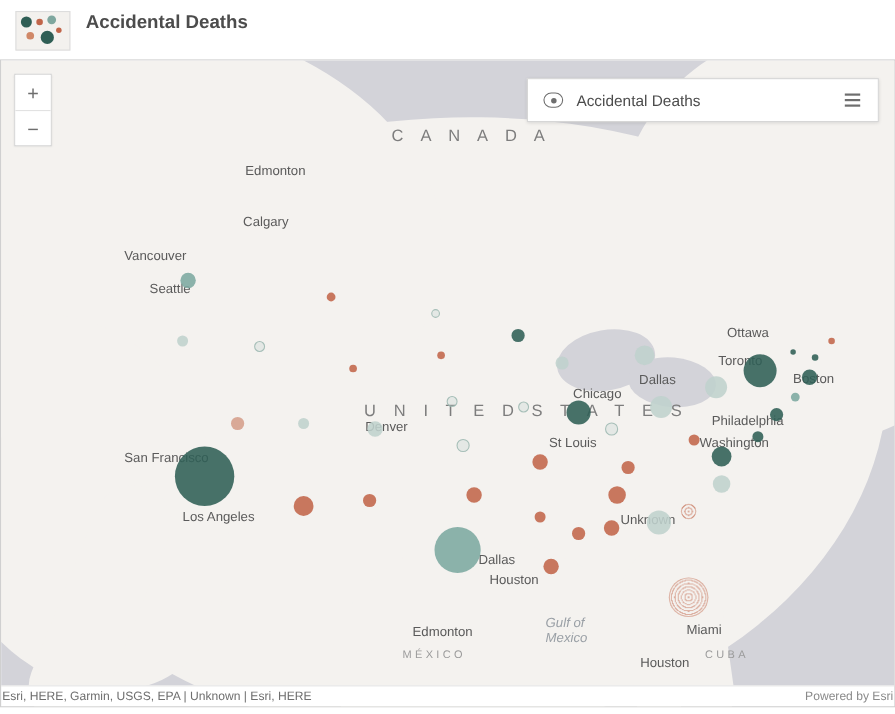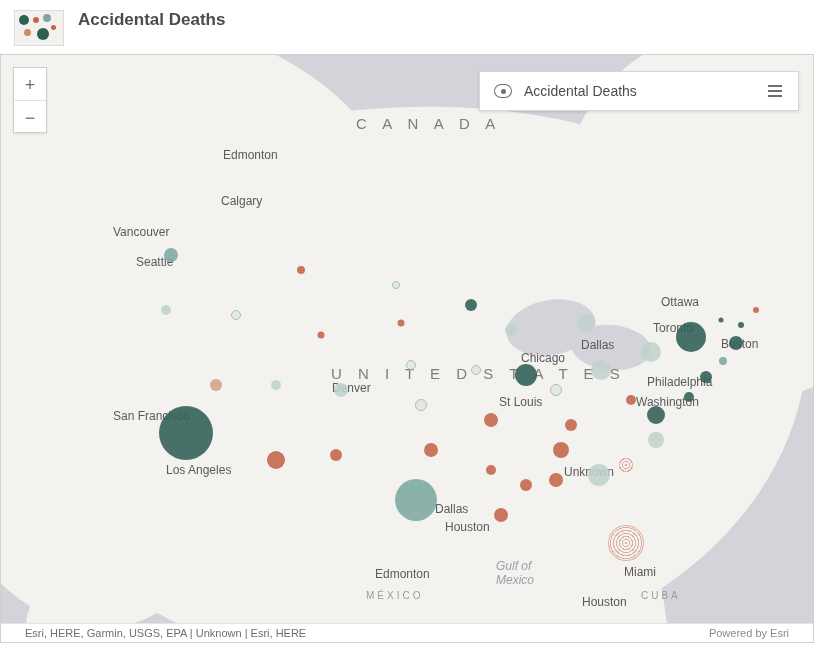--- a/index.html
+++ b/index.html
@@ -198,21 +198,21 @@
   .icon-list::after  { top:13px; }
 
   
   .footer {
     position: absolute;
     left: 0; right: 0; bottom: 0;
     background: #ffffff;
     border-top: 1px solid #e4e4e4;
     font-size: 11px;
     color: #6e6e6e;
-    padding: 3px 24px;
+    padding: 3px 1px;
     display: flex;
     justify-content: space-between;
   }
   .footer .powered {
     color: #8a8a8a;
   }
 
   
   .bubble-layer {
     position: absolute;

